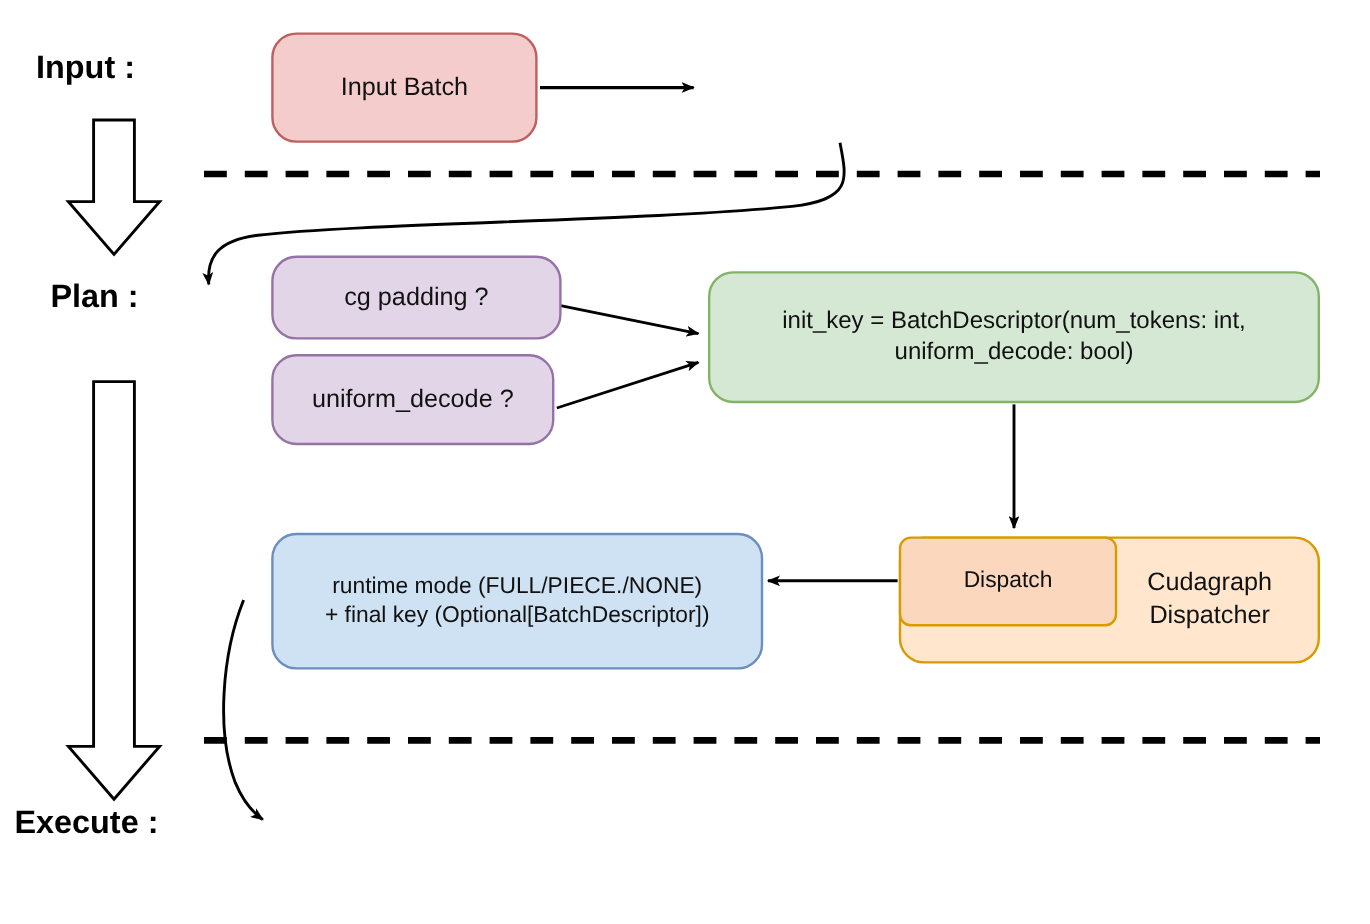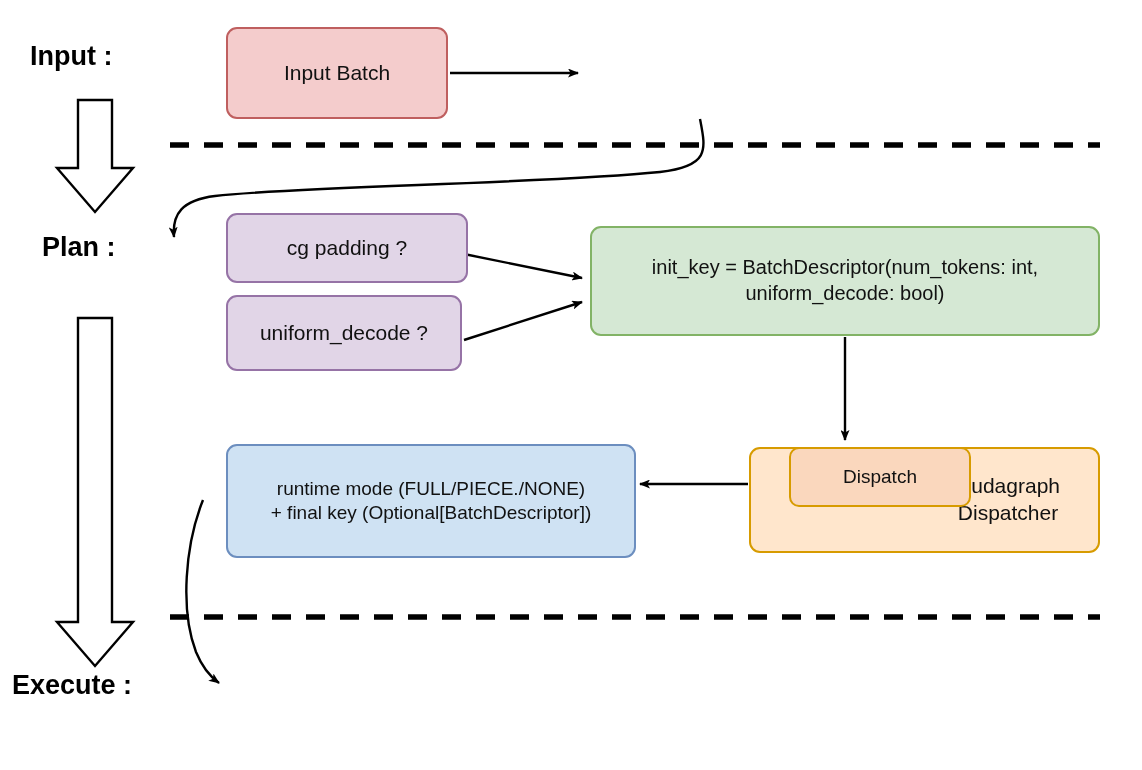--- a/index.html
+++ b/index.html
@@ -29,21 +29,21 @@
     font-family: "Liberation Sans", sans-serif;
     font-weight: bold;
     font-size: 27px;
     color: #000000;
     white-space: nowrap;
     letter-spacing: 0px;
   }
   .node {
     position: absolute;
     box-sizing: border-box;
-    border-radius: 11px;
+    border-radius: 21px;
     border: 2px solid;
     display: flex;
     align-items: center;
     justify-content: center;
     text-align: center;
     font-family: "Liberation Sans", sans-serif;
     color: #111111;
     line-height: 1.28;
     padding: 2px 8px;
   }
@@ -72,24 +72,23 @@
     left: 226px; top: 444px; width: 410px; height: 114px;
     background: #cfe2f3; border-color: #6c8ebf; font-size: 19px;
   }
   .n-cudagraph-dispatcher {
     left: 749px; top: 447px; width: 351px; height: 106px;
     background: #ffe6cc; border-color: #d79b00; font-size: 21px;
     justify-content: flex-end;
     padding-right: 38px;
   }
   .n-dispatch {
-    left: 749px; top: 447px; width: 182px; height: 60px;
+    left: 749px; top: 447px; width: 182px; height: 75px;
     background: #fad7bd; border-color: #d79b00; font-size: 19px;
     border-radius: 10px;
-    margin-left: 40px;
   }
   .n-execute-code {
     left: 226px; top: 655px; width: 633px; height: 95px;
     background: #f4cccc; border-color: #bf5f5f;
     font-family: "Liberation Mono", "DejaVu Sans Mono", monospace;
     font-size: 19.5px;
     color: #3a3a3a;
     justify-content: flex-start;
     text-align: left;
     padding-left: 8px;

